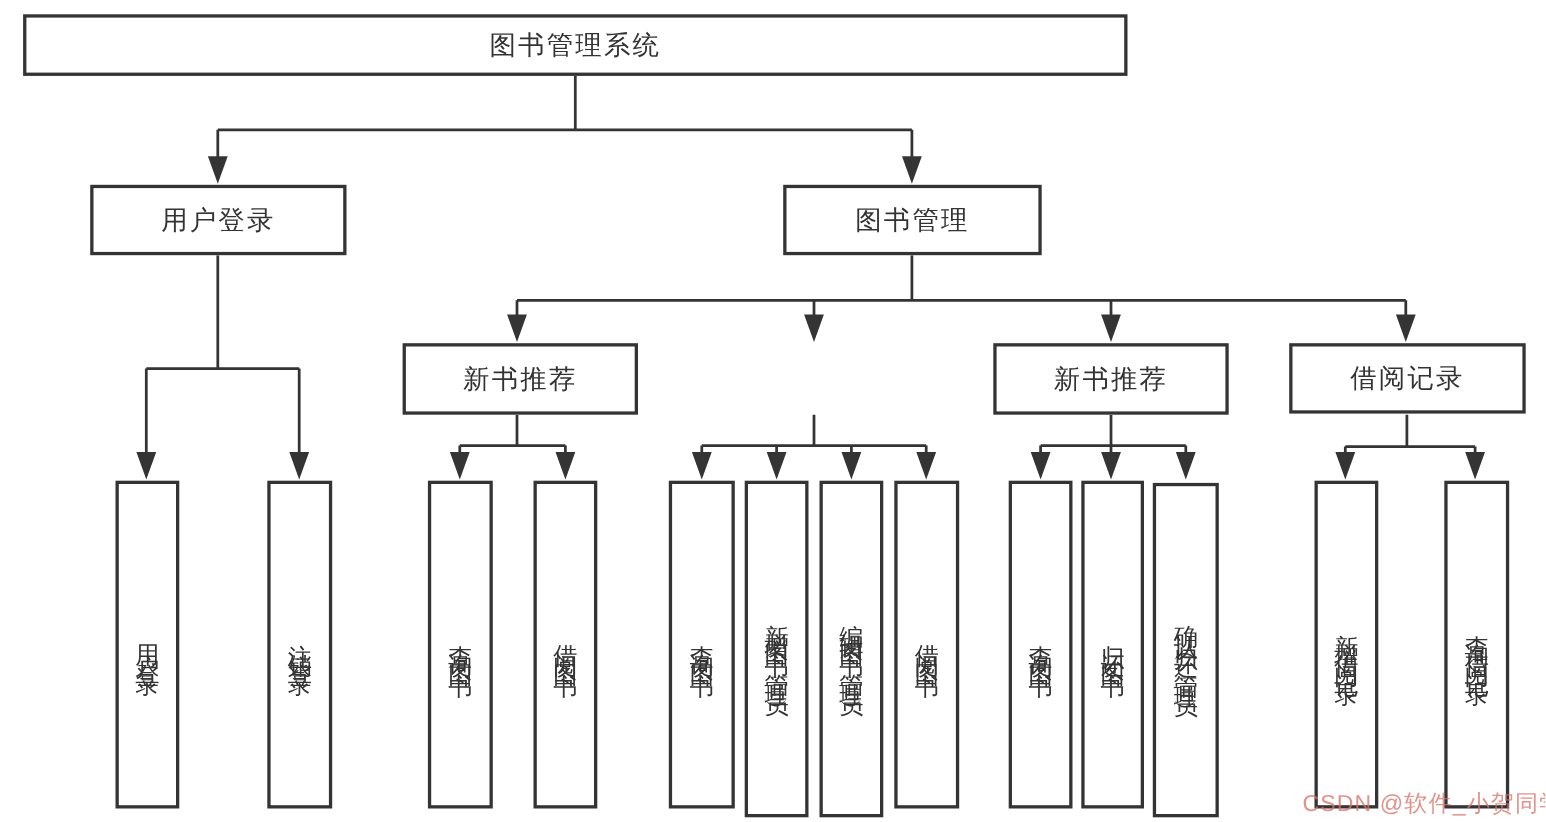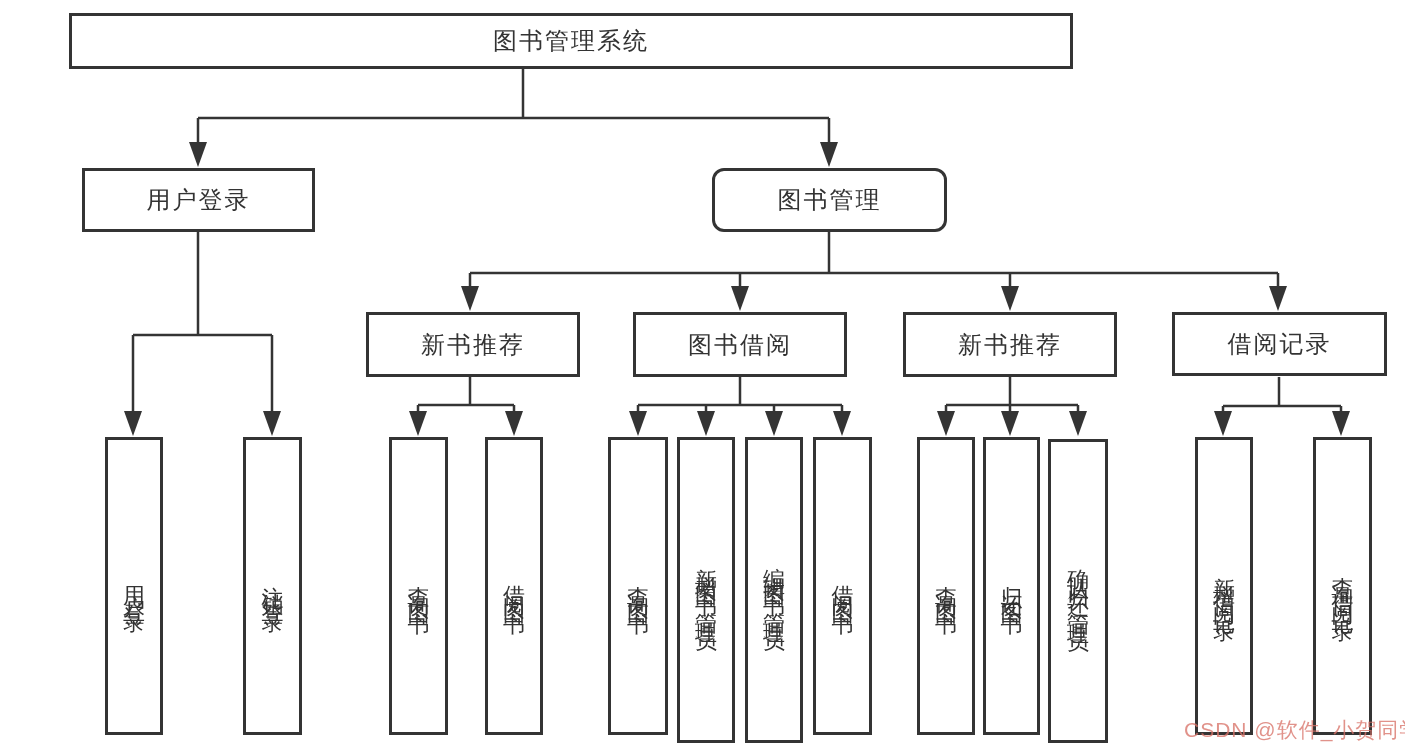--- a/index.html
+++ b/index.html
@@ -89,36 +89,33 @@
       <polygon points="765,411 783,411 774,436"></polygon>
       <polygon points="833,411 851,411 842,436"></polygon>
       <polygon points="937,411 955,411 946,436"></polygon>
       <polygon points="1001,411 1019,411 1010,436"></polygon>
       <polygon points="1069,411 1087,411 1078,436"></polygon>
       <polygon points="1214,411 1232,411 1223,436"></polygon>
       <polygon points="1332,411 1350,411 1341,436"></polygon>
     </g>
   </svg>
 
-  <div class="box h" style="left:21px; top:13px; width:1004px; height:56px;margin-left:48px;">
+  <div class="box h" style="left:21px; top:13px; width:1004px; height:56px;">
     <span>图书管理系统</span>
   </div>
 
   <div class="box h" style="left:82px; top:168px; width:233px; height:64px;">
     <span>用户登录</span>
   </div>
-  <div class="box h" style="left:712px; top:168px; width:235px; height:64px;border-radius:12px;">
+  <div class="box h" style="left:712px; top:168px; width:235px; height:64px;">
     <span>图书管理</span>
   </div>
 
   <div class="box h" style="left:366px; top:312px; width:214px; height:65px;">
     <span>新书推荐</span>
-  </div>
-  <div class="box h" style="left:633px; top:312px; width:214px; height:65px;">
-    <span>图书借阅</span>
   </div>
   <div class="box h" style="left:903px; top:312px; width:214px; height:65px;">
     <span>新书推荐</span>
   </div>
   <div class="box h" style="left:1172px; top:312px; width:215px; height:64px;">
     <span>借阅记录</span>
   </div>
 
   <div class="box v" style="left:105px; top:437px; width:58px; height:298px;">
     <span>用户登录</span>

